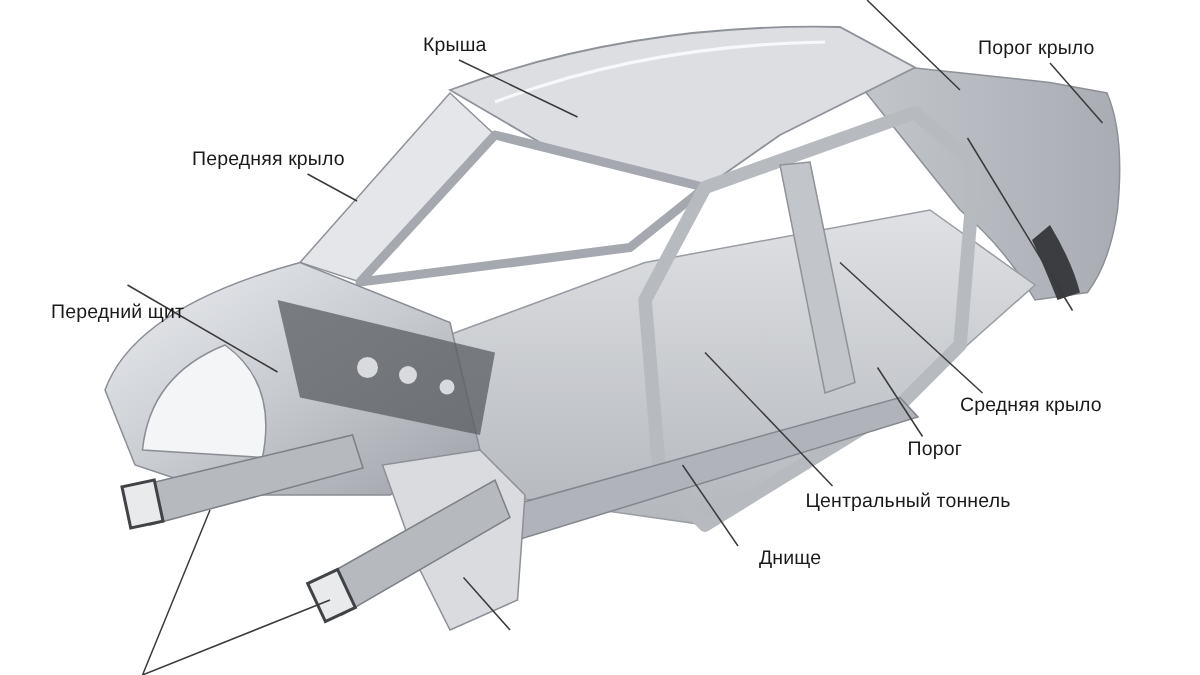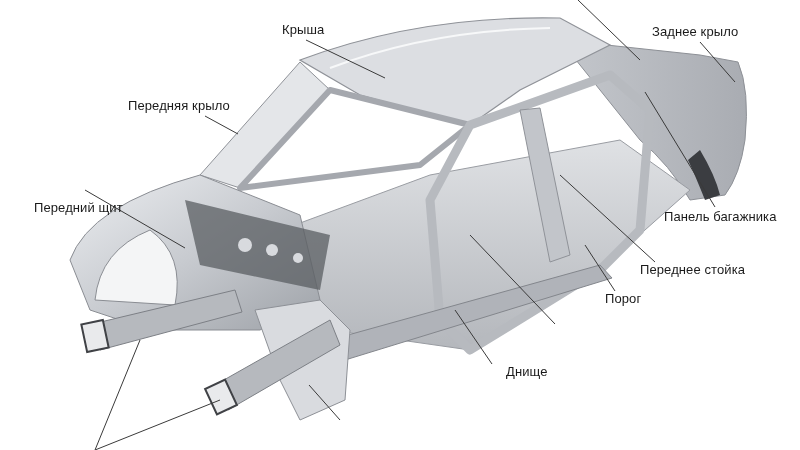--- a/index.html
+++ b/index.html
@@ -74,20 +74,20 @@
       <line x1="615" y1="291" x2="585" y2="245"></line>
       <line x1="555" y1="324" x2="470" y2="235"></line>
       <line x1="492" y1="364" x2="455" y2="310"></line>
       <line x1="340" y1="420" x2="309" y2="385"></line>
       <line x1="95" y1="450" x2="140" y2="340"></line>
       <line x1="95" y1="450" x2="220" y2="400"></line>
     </g>
   </svg>
 
   <div class="label" style="left:282px; top:22px;">Крыша</div>
-  <div class="label" style="left:652px; top:24px;">Заднее крыло</div>
+  <div class="label" style="left:652px; top:24px;">Порог крыло</div>
   <div class="label" style="left:128px; top:98px;">Передняя крыло</div>
   <div class="label" style="left:34px; top:172px;margin-top:28px;">Передний щит</div>
-  <div class="label" style="left:664px; top:209px;">Панель багажника</div>
-  <div class="label" style="left:640px; top:262px;">Переднее стойка</div>
+  <div class="label" style="left:640px; top:262px;">Средняя крыло</div>
   <div class="label" style="left:605px; top:291px;">Порог</div>
+  <div class="label" style="left:537px; top:326px;">Центральный тоннель</div>
   <div class="label" style="left:478px; top:364px;margin-left:28px;">Днище</div>
 </div>
 
 </body></html>

